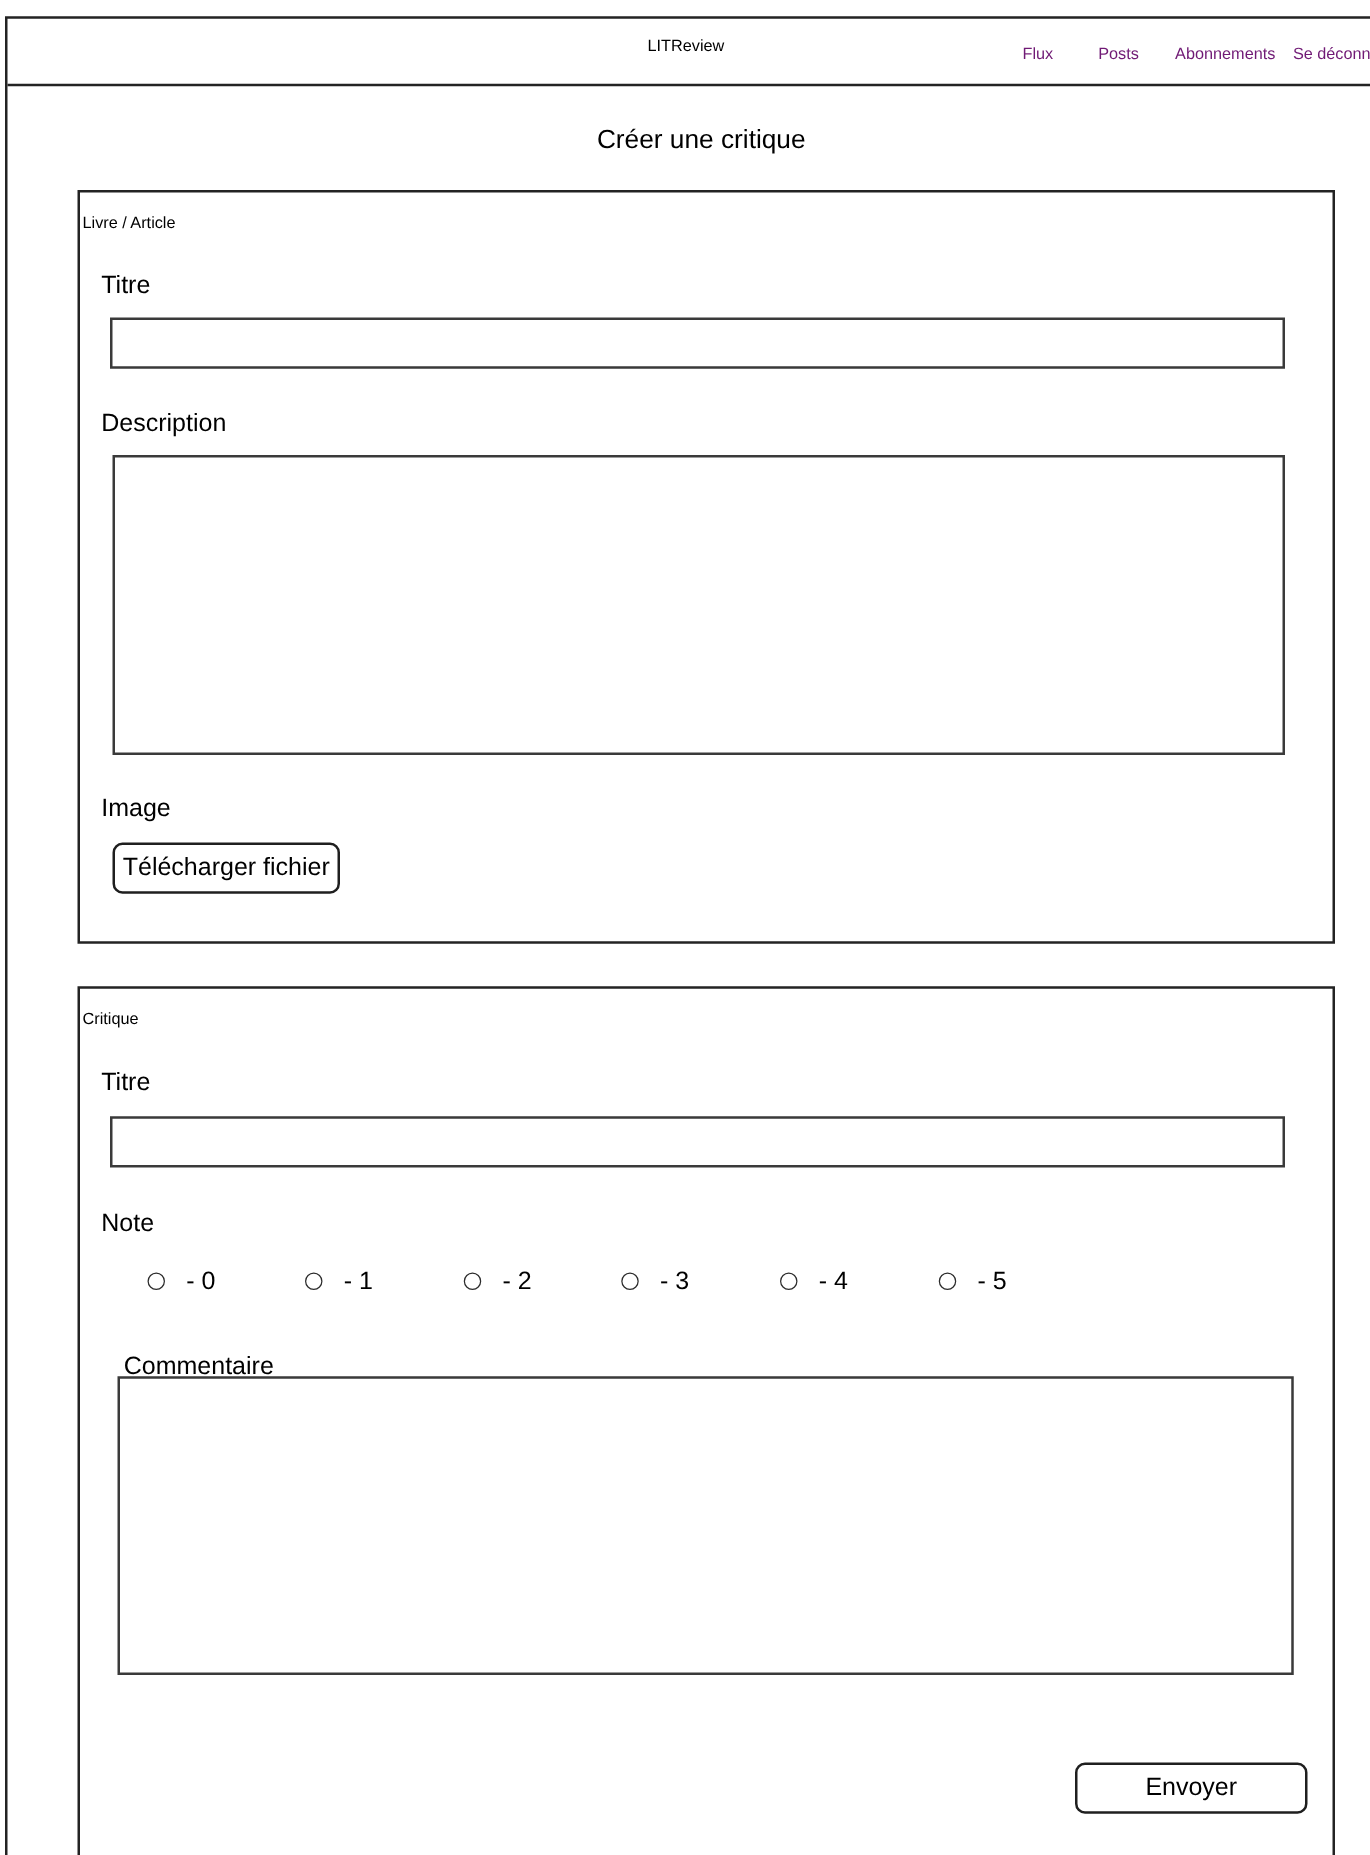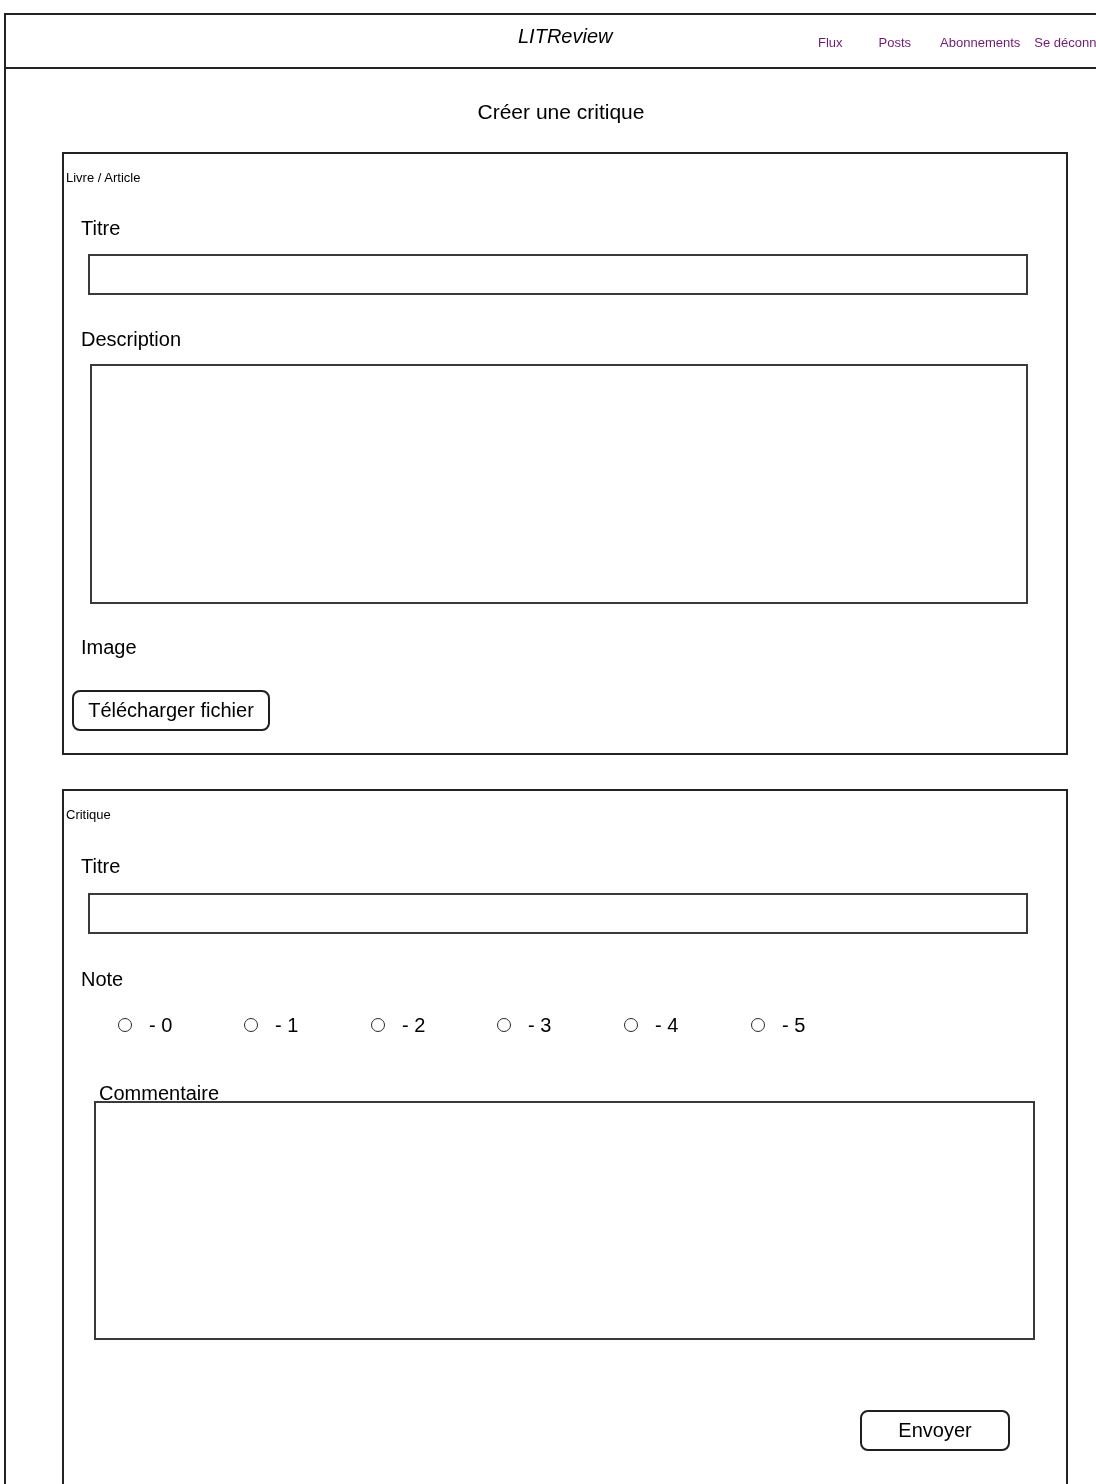--- a/index.html
+++ b/index.html
@@ -17,22 +17,21 @@
     background:#ffffff;
   }
   .header-band {
     position:absolute; left:0; top:0;
     width:1126px; height:54px;
     border-bottom:2px solid #232323;
   }
   .brand {
     position:absolute; left:512px; top:0; height:42px;
     display:flex; align-items:center;
-    font-size:20px;
-    font-style:italic;
+    font-size:13px;
   }
   .nav {
     position:absolute; left:812px; top:0; height:54px;
     display:flex; align-items:center;
     font-size:13px; white-space:nowrap;
   }
   .nav a { color:#701a75; text-decoration:none; cursor:pointer; }
   .nav a.gap-a { margin-right:36px; }
   .nav a.gap-b { margin-right:29px; }
   .nav a.gap-c { margin-right:14px; }
@@ -66,22 +65,22 @@
     font-family:inherit; font-size:20px; padding:8px 10px;
     outline:none; resize:none; border-radius:0;
   }
   .btn {
     position:absolute; height:41px;
     background:#fff; border:2px solid #1f1f1f; border-radius:8px;
     font-family:inherit; font-size:20px; color:#000;
     display:flex; align-items:center; justify-content:center;
     cursor:pointer;
   }
-  .upload-btn { left:8px; top:520px; width:198px;margin-top:16px; }
-  .submit-btn { left:796px; top:619px; width:150px; }
+  .upload-btn { left:26px; top:520px; width:182px; }
+  .submit-btn { left:796px; top:619px; width:186px; }
   .radio-item {
     position:absolute; top:224px; height:20px;
     display:flex; align-items:center; cursor:pointer;
   }
   .radio-circle {
     width:14px; height:14px;
     border:1.5px solid #2b2b2b; border-radius:50%;
     background:#fff; margin-right:17px; flex:none;
     cursor:pointer;
   }

